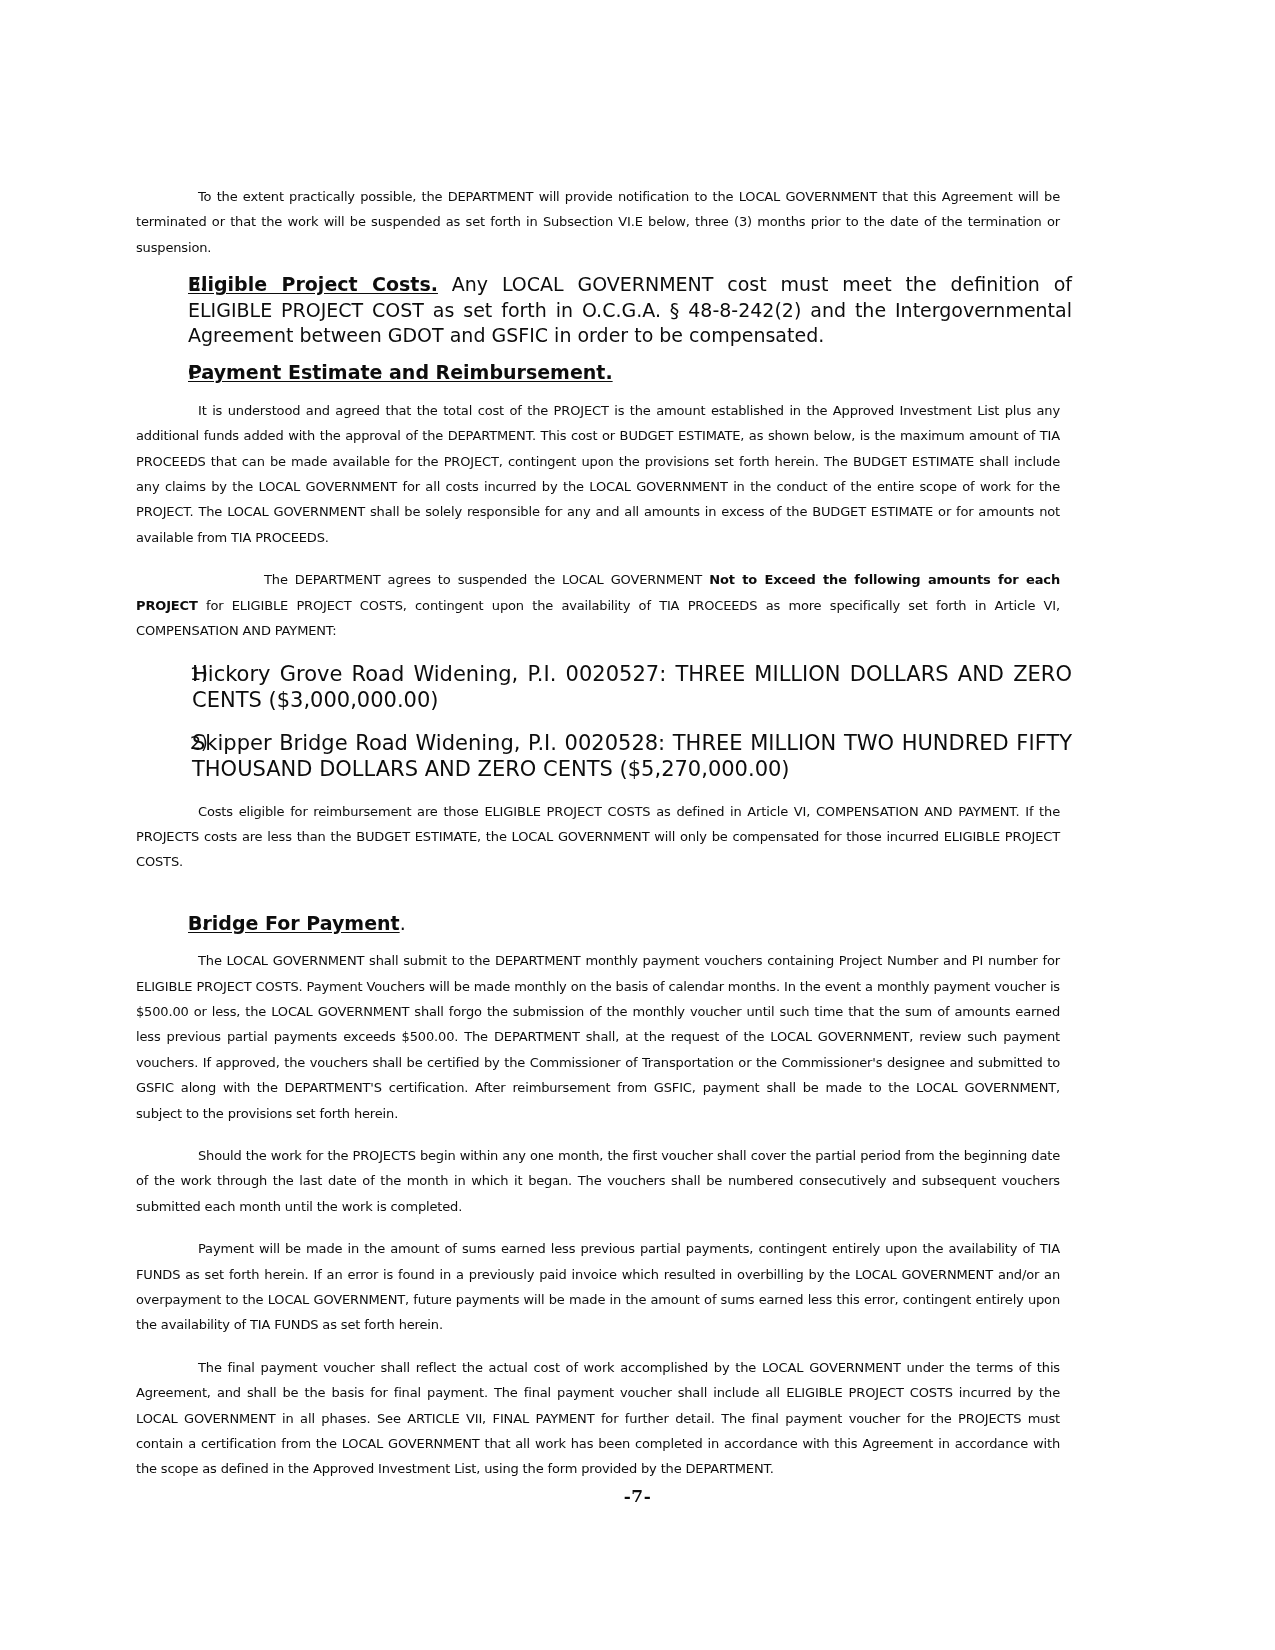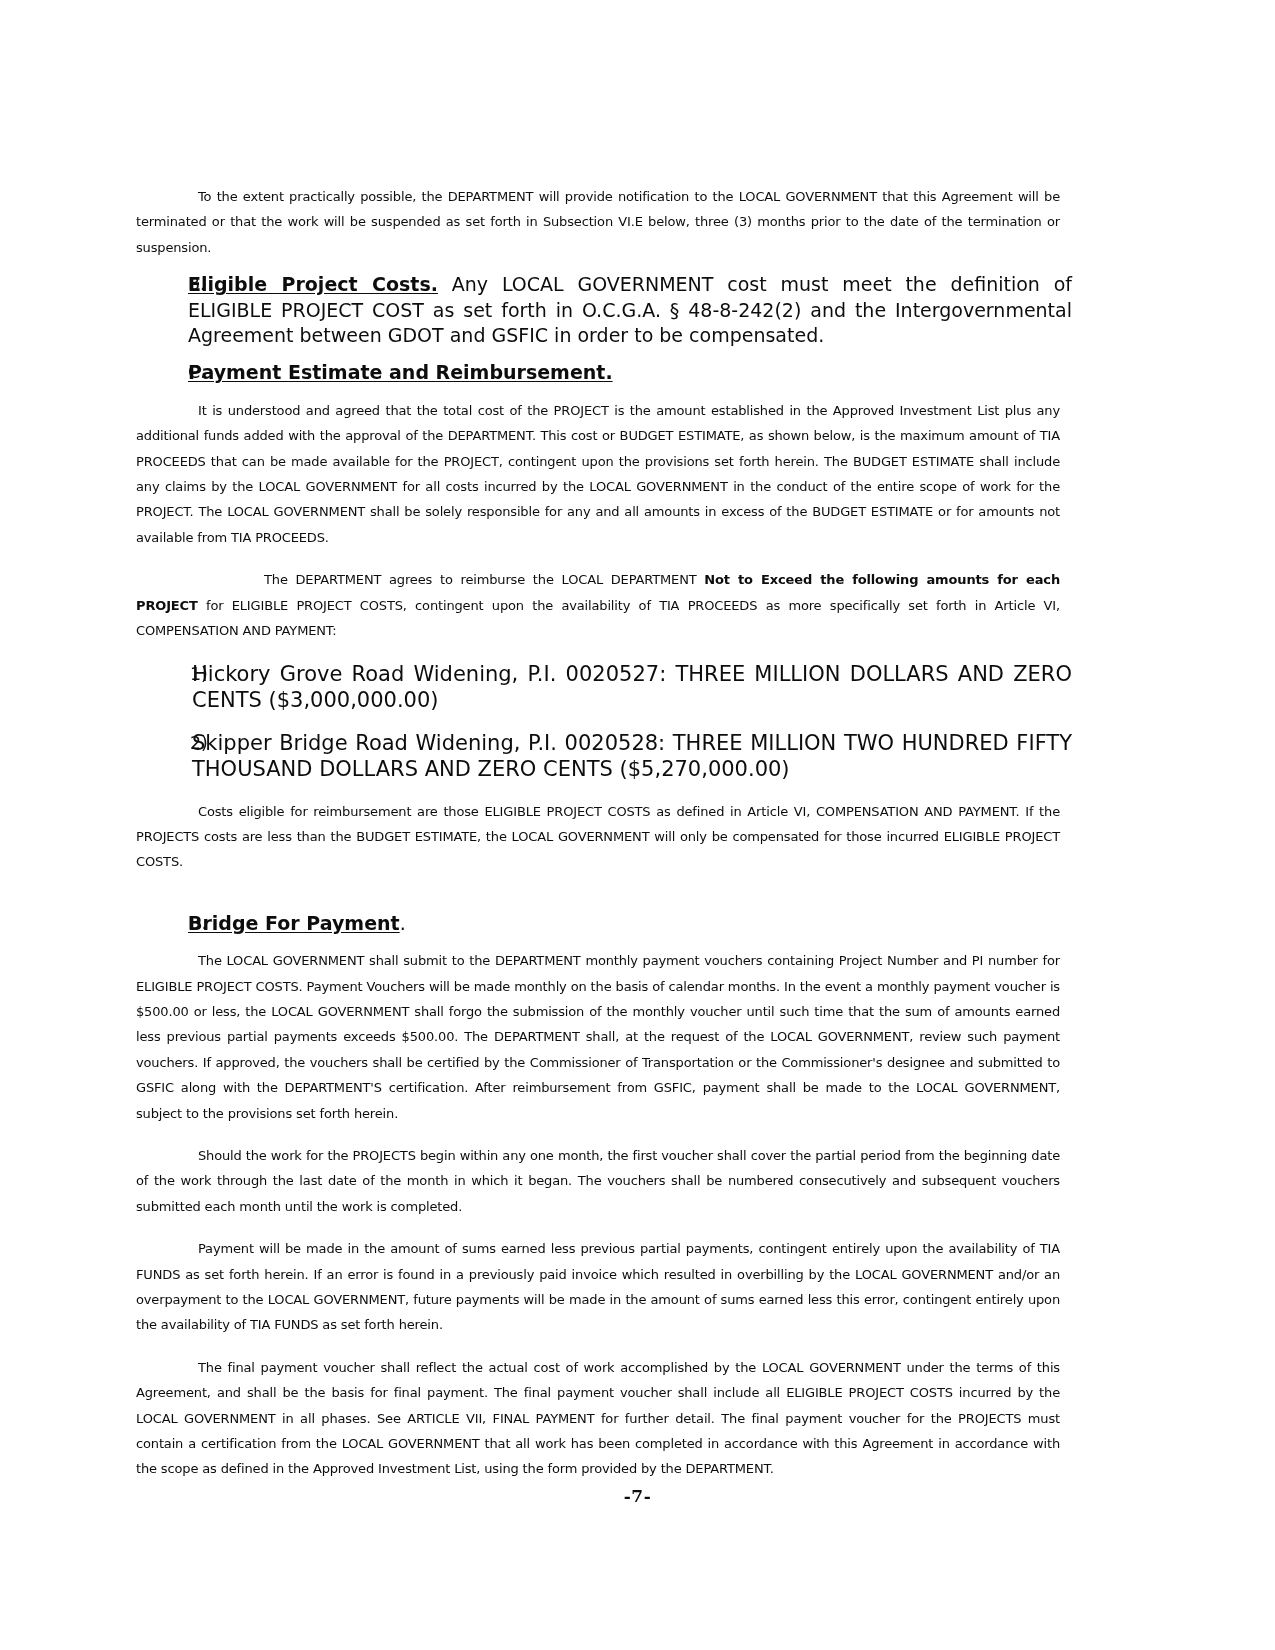--- a/index.html
+++ b/index.html
@@ -113,21 +113,21 @@
       <div class="body"><span class="heading-ul">Eligible Project Costs.</span><span> Any LOCAL GOVERNMENT cost must meet the definition of ELIGIBLE PROJECT COST as set forth in O.C.G.A. § 48-8-242(2) and the Intergovernmental Agreement between GDOT and GSFIC in order to be compensated.</span></div>
     </div>
 
     <div class="lettered gap-sm">
       <div class="marker">C.</div>
       <div class="body"><span class="heading-ul">Payment Estimate and Reimbursement.</span></div>
     </div>
 
     <p class="indent-first gap-sm">It is understood and agreed that the total cost of the PROJECT is the amount established in the Approved Investment List plus any additional funds added with the approval of the DEPARTMENT.  This cost or BUDGET ESTIMATE, as shown below, is the maximum amount of TIA PROCEEDS that can be made available for the PROJECT, contingent upon the provisions set forth herein.  The BUDGET ESTIMATE shall include any claims by the LOCAL GOVERNMENT for all costs incurred by the LOCAL GOVERNMENT in the conduct of the entire scope of work for the PROJECT.  The LOCAL GOVERNMENT shall be solely responsible for any and all amounts in excess of the BUDGET ESTIMATE or for amounts not available from TIA PROCEEDS.</p>
 
-    <p class="indent-first-wide gap-md"><span>The DEPARTMENT agrees to reimburse the LOCAL DEPARTMENT </span><span class="bold">Not to Exceed the following amounts for each PROJECT</span><span> for ELIGIBLE PROJECT COSTS, contingent upon the availability of TIA PROCEEDS as more specifically set forth in Article VI, COMPENSATION AND PAYMENT:</span></p>
+    <p class="indent-first-wide gap-md"><span>The DEPARTMENT agrees to suspended the LOCAL GOVERNMENT </span><span class="bold">Not to Exceed the following amounts for each PROJECT</span><span> for ELIGIBLE PROJECT COSTS, contingent upon the availability of TIA PROCEEDS as more specifically set forth in Article VI, COMPENSATION AND PAYMENT:</span></p>
 
     <div class="numbered gap-md">
       <div class="marker">1)</div>
       <div class="body">Hickory Grove Road Widening, P.I. 0020527: THREE MILLION DOLLARS AND ZERO CENTS ($3,000,000.00)</div>
     </div>
 
     <div class="numbered gap-md">
       <div class="marker">2)</div>
       <div class="body">Skipper Bridge Road Widening, P.I. 0020528:  THREE MILLION TWO HUNDRED FIFTY THOUSAND DOLLARS AND ZERO CENTS ($5,270,000.00)</div>
     </div>

